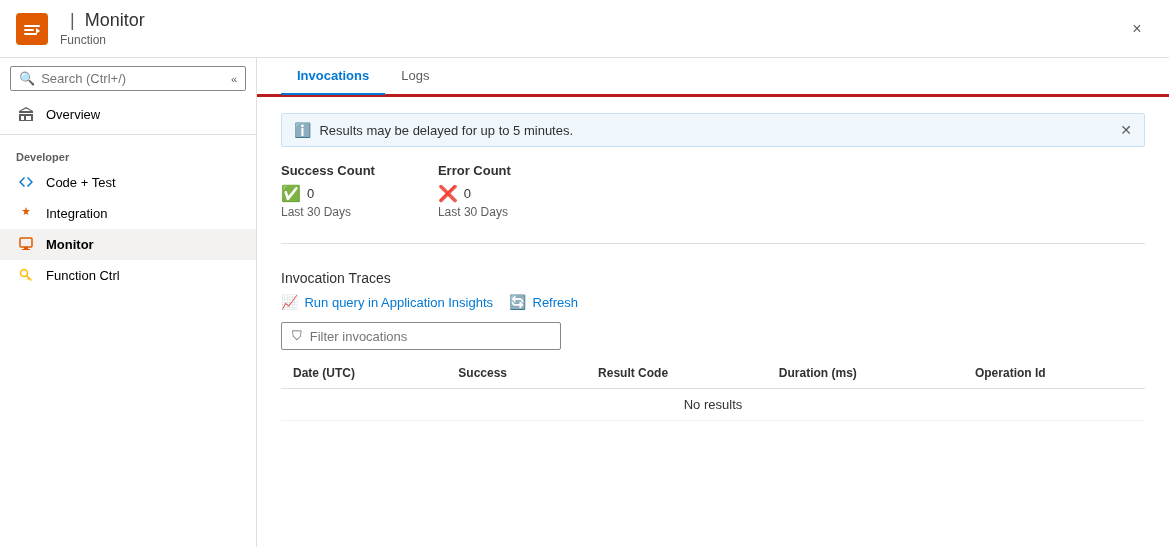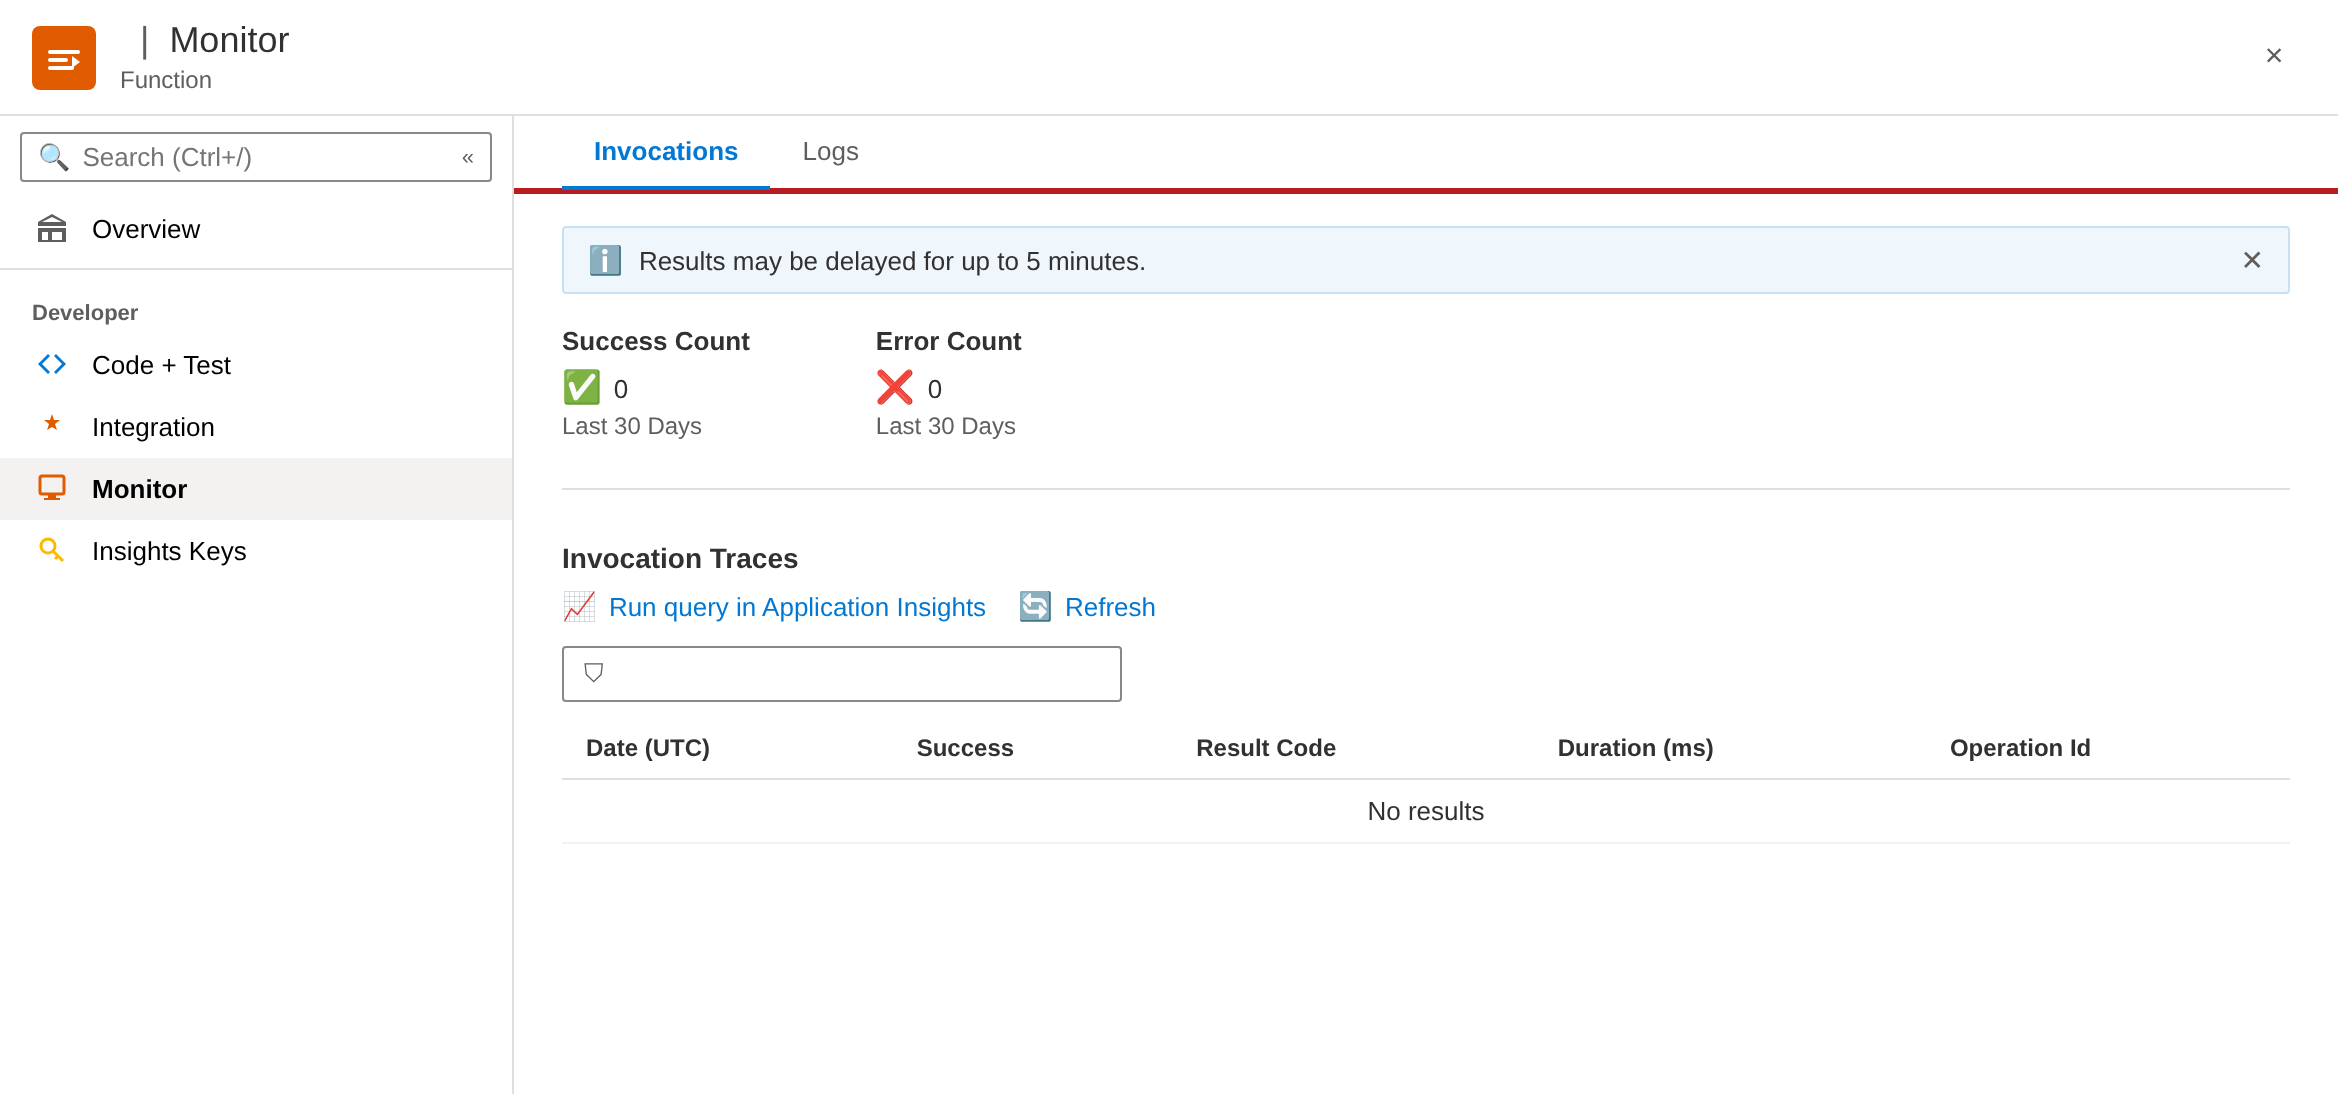--- a/index.html
+++ b/index.html
@@ -46,21 +46,21 @@
     .stats-row { display: flex; gap: 63px; margin-bottom: 24px; }
     .stat-block { }
     .stat-label { font-size: 13px; font-weight: 600; color: #323130; margin-bottom: 6px; }
     .stat-value { display: flex; align-items: center; gap: 6px; font-size: 13px; }
     .stat-value .check-icon { color: #107c10; font-size: 16px; }
     .stat-value .error-icon { color: #d13438; font-size: 16px; }
     .stat-period { font-size: 12px; color: #605e5c; margin-top: 2px; }
 
     .divider { border: none; border-top: 1px solid #e1dfdd; margin: 0 0 16px 0; }
 
-    .section-title { font-size: 14px; font-weight: 700; color: #323130; margin-bottom: 8px; margin-top: 26px; }
+    .section-title { font-size: 14px; font-weight: 400; color: #323130; margin-bottom: 8px; margin-top: 26px; }
     .section-desc { font-size: 13px; color: #323130; margin-bottom: 12px; line-height: 1.5; }
     .section-desc a { color: #0078d4; text-decoration: none; }
 
     .actions-row { display: flex; align-items: center; gap: 16px; margin-bottom: 12px; }
     .action-link { display: flex; align-items: center; gap: 6px; color: #0078d4; text-decoration: none; cursor: pointer; font-size: 13px; background: none; border: none; }
 
     .filter-box { display: flex; align-items: center; border: 1px solid #8a8886; border-radius: 2px; padding: 5px 10px; width: 280px; }
     .filter-box input { border: none; outline: none; font-size: 13px; color: #605e5c; background: transparent; flex: 1; }
     .filter-icon { color: #605e5c; margin-right: 8px; }
 
@@ -143,21 +143,21 @@
     </div>
 
     <div class="sidebar-item">
       <span class="item-icon" style="color:#ffb900;">
         <svg width="14" height="14" viewBox="0 0 14 14" fill="currentColor">
             <circle cx="5" cy="5" r="3.5" fill="none" stroke="currentColor" stroke-width="1.5"></circle>
             <path d="M7.5 7.5l5 5" stroke="currentColor" stroke-width="1.5"></path>
             <path d="M10 10l-1.5 1.5" stroke="currentColor" stroke-width="1.5"></path>
           </svg>
       </span>
-      <span>Insights Keys</span>
+      <span>Function Ctrl</span>
     </div>
   </div>
 
   <div class="content">
 
     <div class="tabs-bar">
       <div class="tab active">Invocations</div>
       <div class="tab">Logs</div>
     </div>
 
@@ -199,20 +199,21 @@
             <span>Run query in Application Insights</span>
           </button>
           <button class="action-link">
             <span style="font-size:14px;">🔄</span>
             <span>Refresh</span>
           </button>
         </div>
 
         <div class="filter-box">
           <span class="filter-icon">⛉</span>
+          <input type="text" placeholder="Filter invocations" style="">
         </div>
 
         <table class="table">
           <thead>
             <tr>
               <th>Date (UTC)</th>
               <th>Success</th>
               <th>Result Code</th>
               <th>Duration (ms)</th>
               <th>Operation Id</th>

